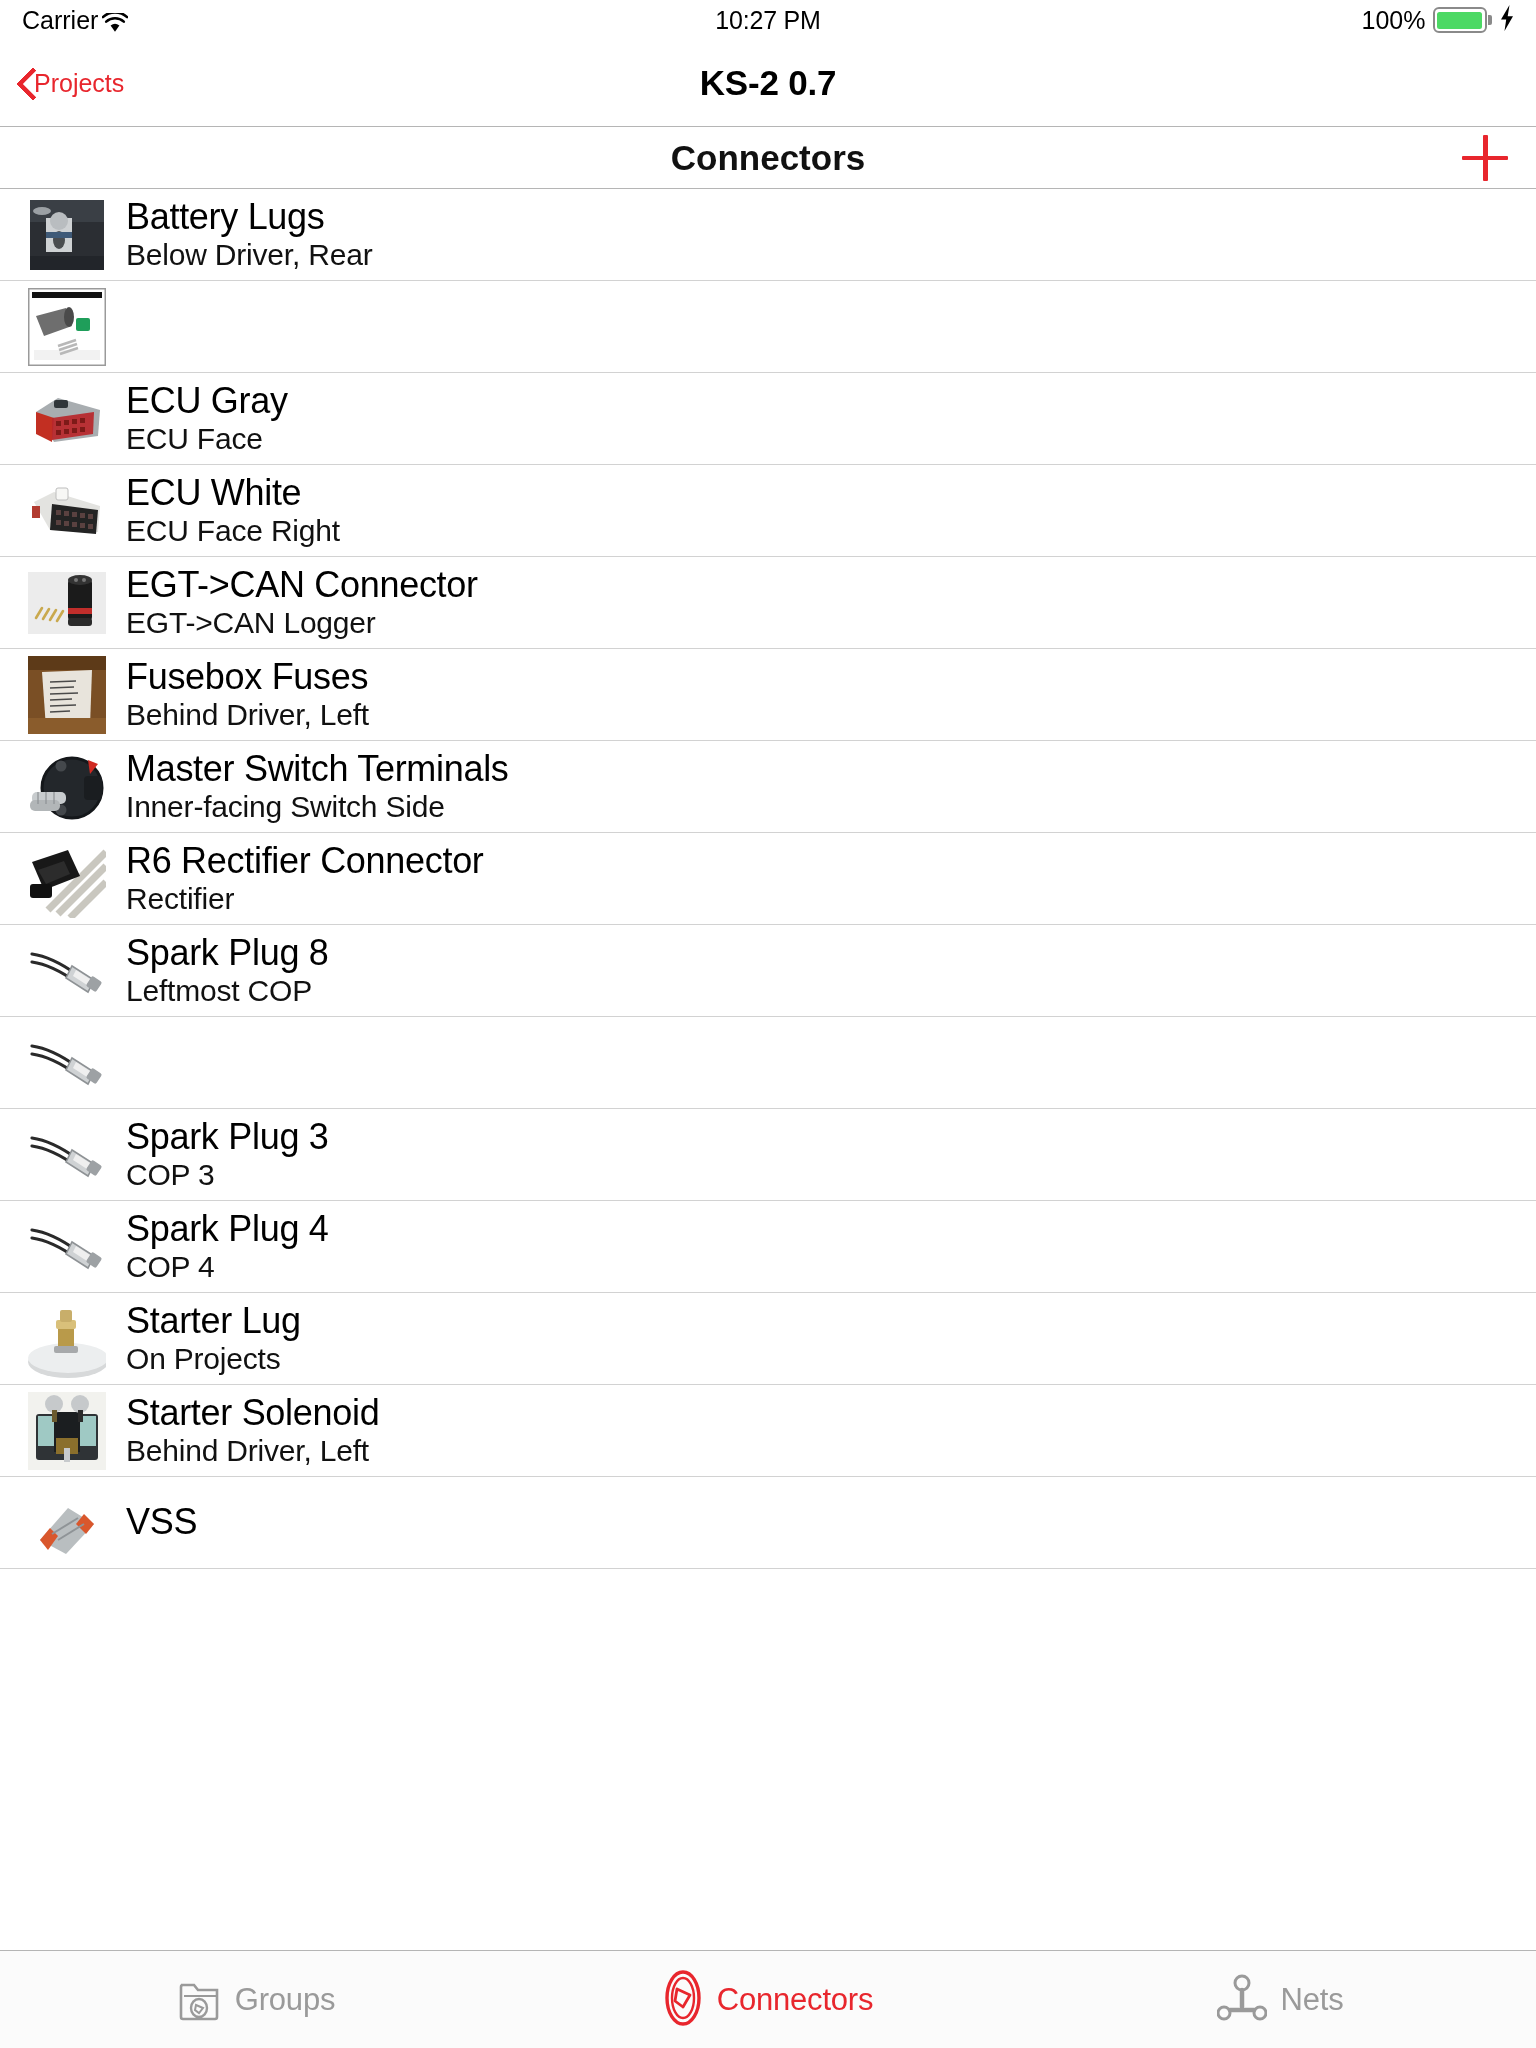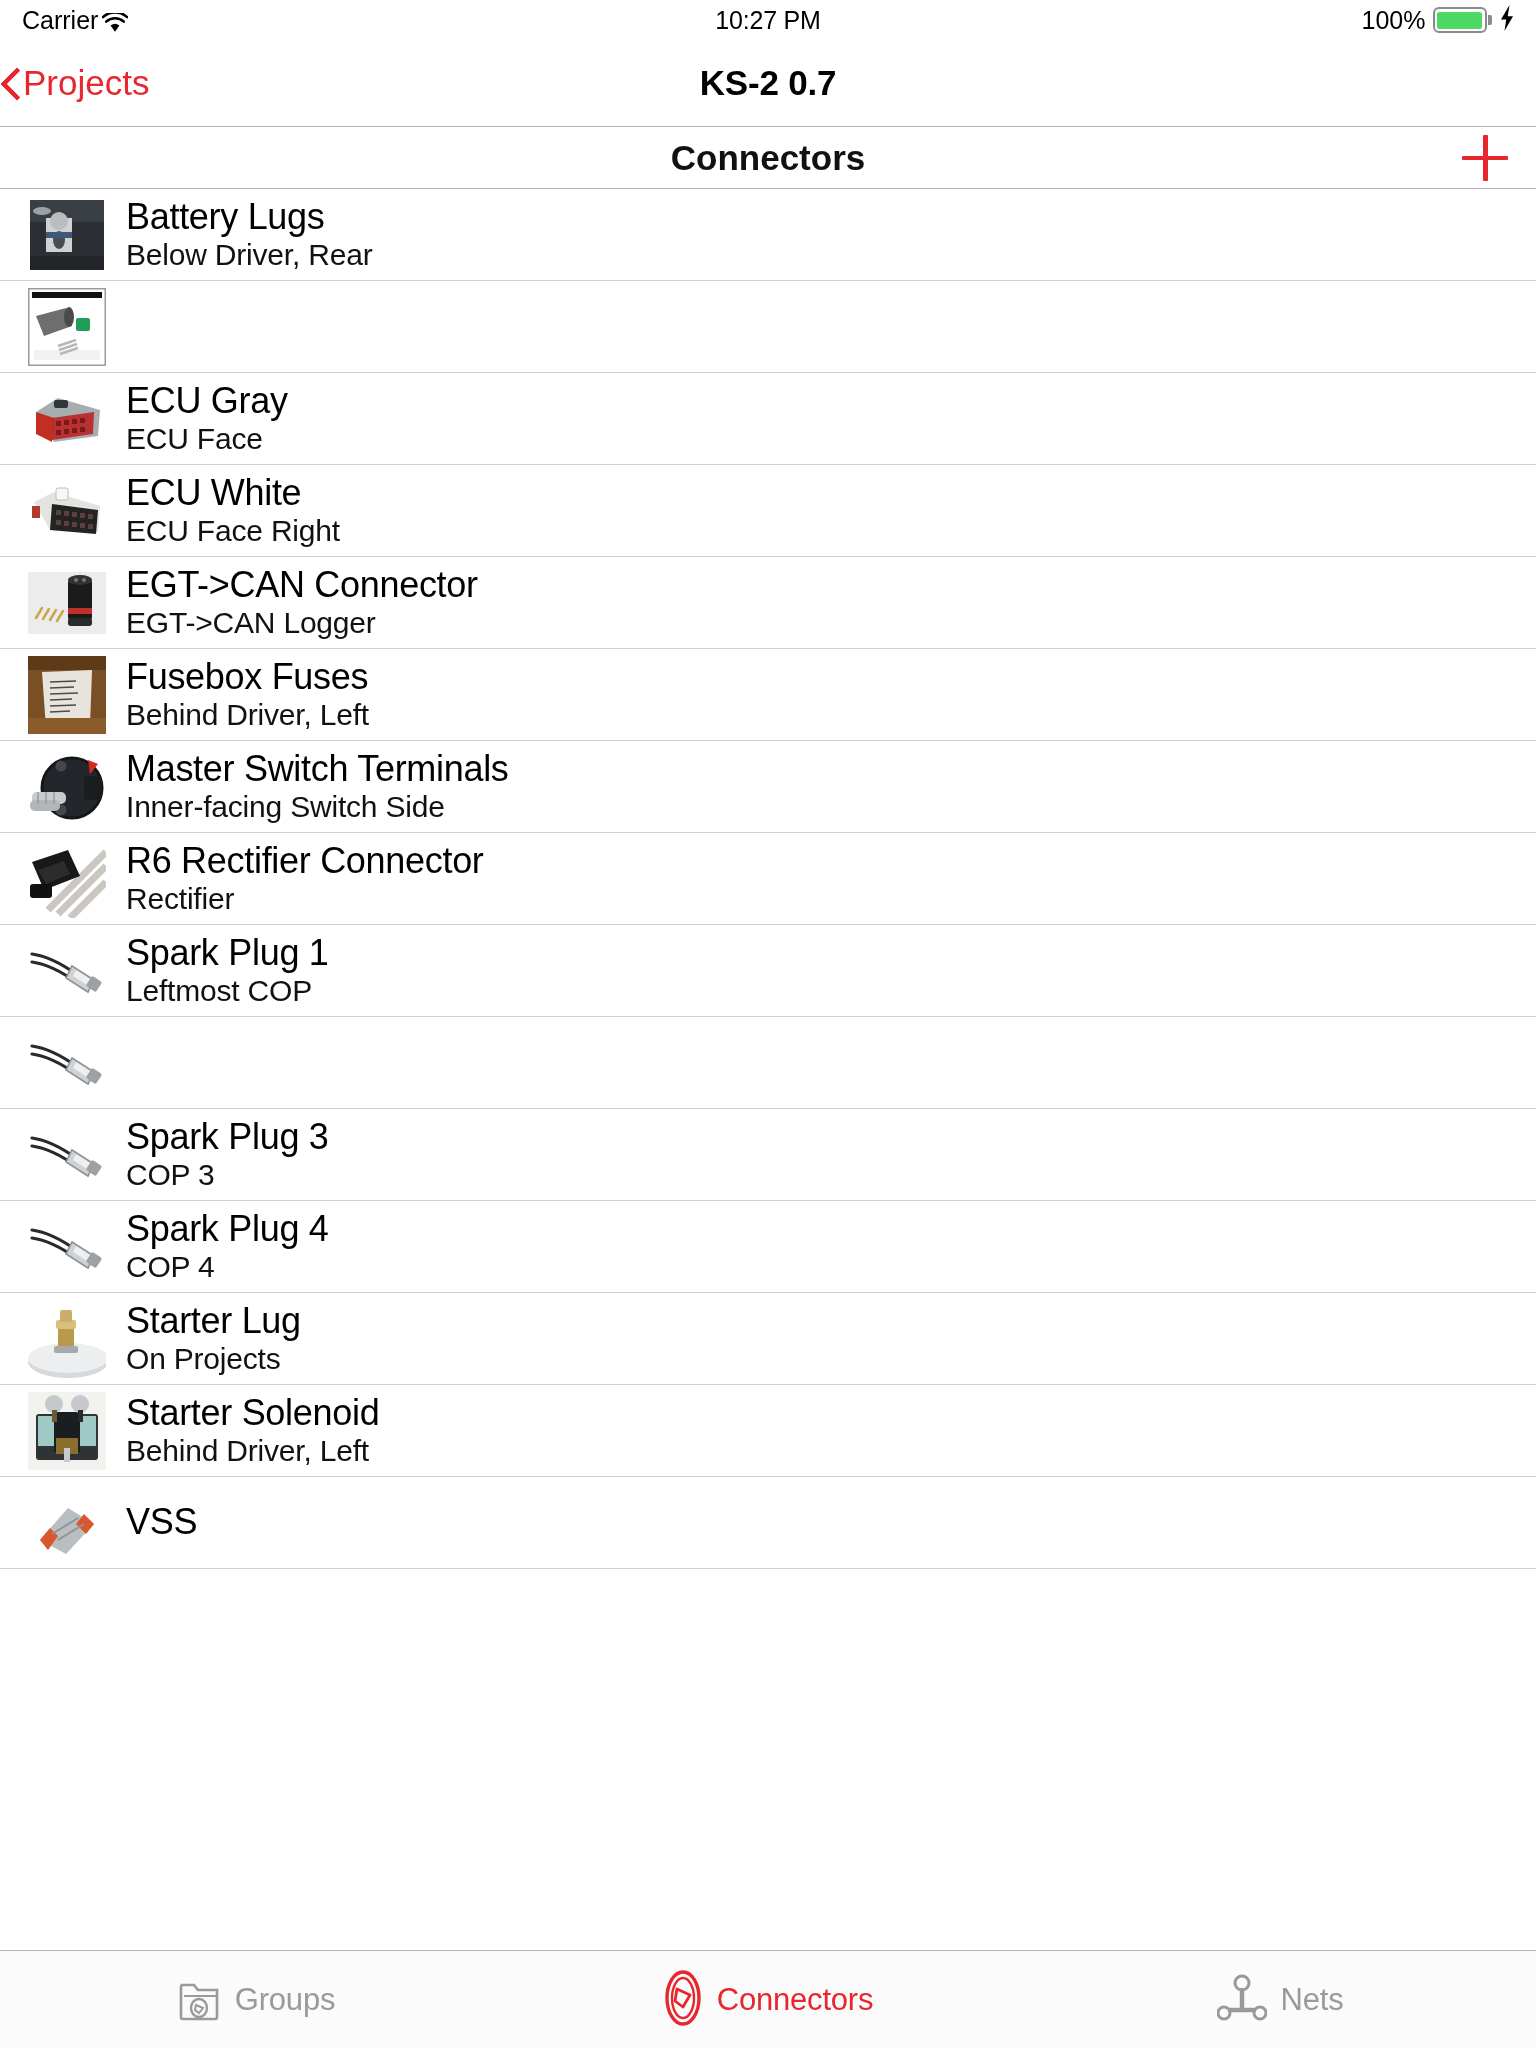--- a/index.html
+++ b/index.html
@@ -36,22 +36,22 @@
 
   
   .navbar {
     height:87px; flex:0 0 87px;
     position:relative;
     display:flex; align-items:center;
     border-bottom:1.5px solid #b5b5b5;
     background:#ffffff;
   }
   .back-btn {
-    display:flex; align-items:center; gap:5px;
-    padding-left:2px; color:#e8262d; font-size:35px; cursor:pointer;
+    display:flex; align-items:center; 
+    padding-left:18px; color:#e8262d; font-size:25px; cursor:pointer;
   }
   .chev {
     display:inline-block; width:16px; height:28px; position:relative;
   }
   .chev::before {
     content:""; position:absolute; left:3px; top:3px;
     width:19px; height:19px;
     border-left:5.5px solid #e8262d; border-bottom:5.5px solid #e8262d;
     transform:rotate(45deg);
     border-radius:1px;
@@ -352,21 +352,21 @@
             <g stroke="#2a2a2a" stroke-width="3.2" fill="none" stroke-linecap="round">
               <path d="M4 22 C18 24 34 32 48 42"></path>
               <path d="M4 30 C18 32 34 40 48 50"></path>
             </g>
             <path d="M44 34 L66 48 L60 60 L38 46 Z" fill="#cfd2d4" stroke="#8e9295" stroke-width="1.6"></path>
             <path d="M48 38 L62 47 L59 53 L45 44 Z" fill="#efefef"></path>
             <rect x="60" y="46" width="12" height="12" rx="2" fill="#9da1a4" transform="rotate(33 66 52)"></rect>
           </svg>
         </div>
         <div class="row-text">
-          <div class="row-title">Spark Plug 1</div>
+          <div class="row-title">Spark Plug 8</div>
           <div class="row-sub">Leftmost COP</div>
         </div>
       </div>
       <div class="row">
         <div class="thumb">
           <svg viewBox="0 0 78 78" width="78" height="78">
             <g stroke="#2a2a2a" stroke-width="3.2" fill="none" stroke-linecap="round">
               <path d="M4 22 C18 24 34 32 48 42"></path>
               <path d="M4 30 C18 32 34 40 48 50"></path>
             </g>

